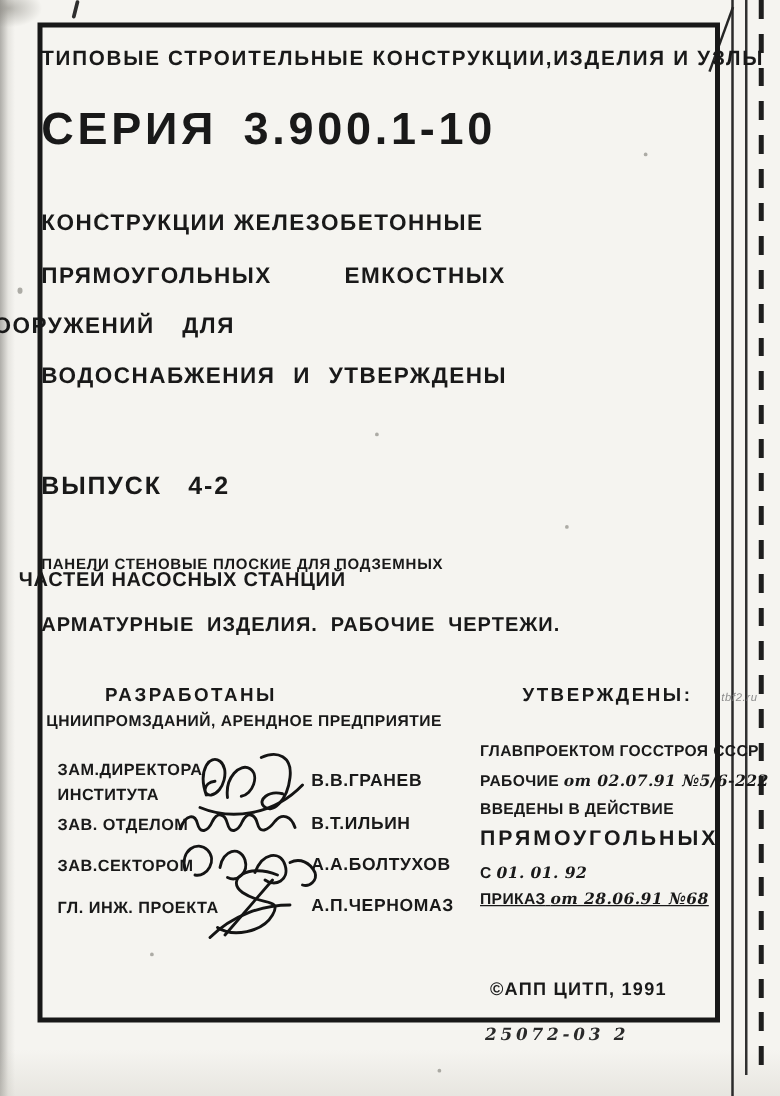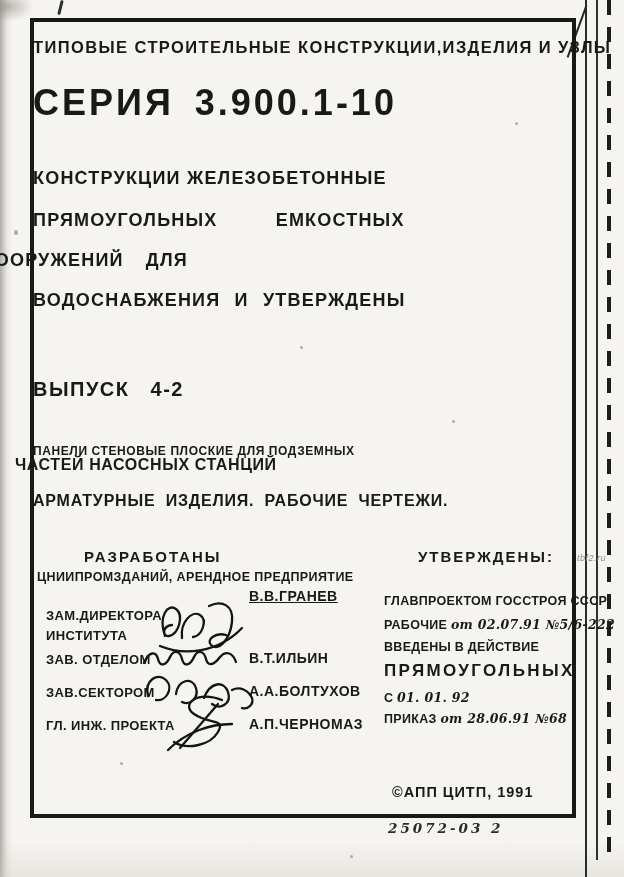--- a/index.html
+++ b/index.html
@@ -39,33 +39,33 @@
   .title-4{top:290px;word-spacing:8px;}
   .issue{top:378px;font-size:20px;letter-spacing:1.5px;word-spacing:14px;}
   .sub-1{top:444px;font-size:12px;letter-spacing:.6px;}
   .sub-2{top:456px;font-size:16px;letter-spacing:.6px;transform:translateX(-18px);}
   .sub-3{top:492px;font-size:16px;letter-spacing:.8px;word-spacing:5px;}
   
   .dev-head{left:84px;top:548px;font-size:15px;letter-spacing:2px;}
   .dev-org{left:37px;top:570px;font-size:12.5px;letter-spacing:.4px;}
   .role{left:46px;font-size:13px;letter-spacing:.4px;white-space:pre-line;font-weight:700;line-height:20px;}
   .name{left:249px;font-size:14px;letter-spacing:.5px;font-weight:700;white-space:nowrap;}
-  .role-1{top:606px;}.name-1{top:588px;text-decoration:underline;}
+  .role-1{top:606px;}.name-1{top:616px;}
   .role-2{top:650px;}.name-2{top:650px;}
   .role-3{top:683px;}.name-3{top:683px;}
   .role-4{top:716px;}.name-4{top:716px;}
   
   .app-head{left:418px;top:548px;font-size:15px;letter-spacing:2px;}
   .app{left:384px;font-size:12.5px;letter-spacing:.3px;font-weight:700;white-space:nowrap;}
   .app-1{top:594px;}
   .app-2{top:617px;}
   .app-3{top:640px;}
   .app-4{top:661px;font-size:17px;letter-spacing:2.4px;}
   .app-5{top:690px;}
-  .app-6{top:711px;}
+  .app-6{top:711px;text-decoration:underline;}
   .hand{font-family:"DejaVu Serif",serif;font-style:italic;font-weight:700;}
   .copyright{left:392px;top:784px;font-size:14.5px;letter-spacing:1px;}
   .docnum{left:388px;top:820px;font-size:13.5px;letter-spacing:3px;color:#2a2a2a;}
   .watermark{left:577px;top:553px;font-size:9px;color:#8b8b8b;font-style:italic;letter-spacing:.5px;z-index:5;font-weight:400;}
   svg.sig{position:absolute;overflow:visible;}
   svg.sig path{fill:none;stroke:#141414;stroke-width:2.3;stroke-linecap:round;}
 </style>
 </head>
 <body>
 

